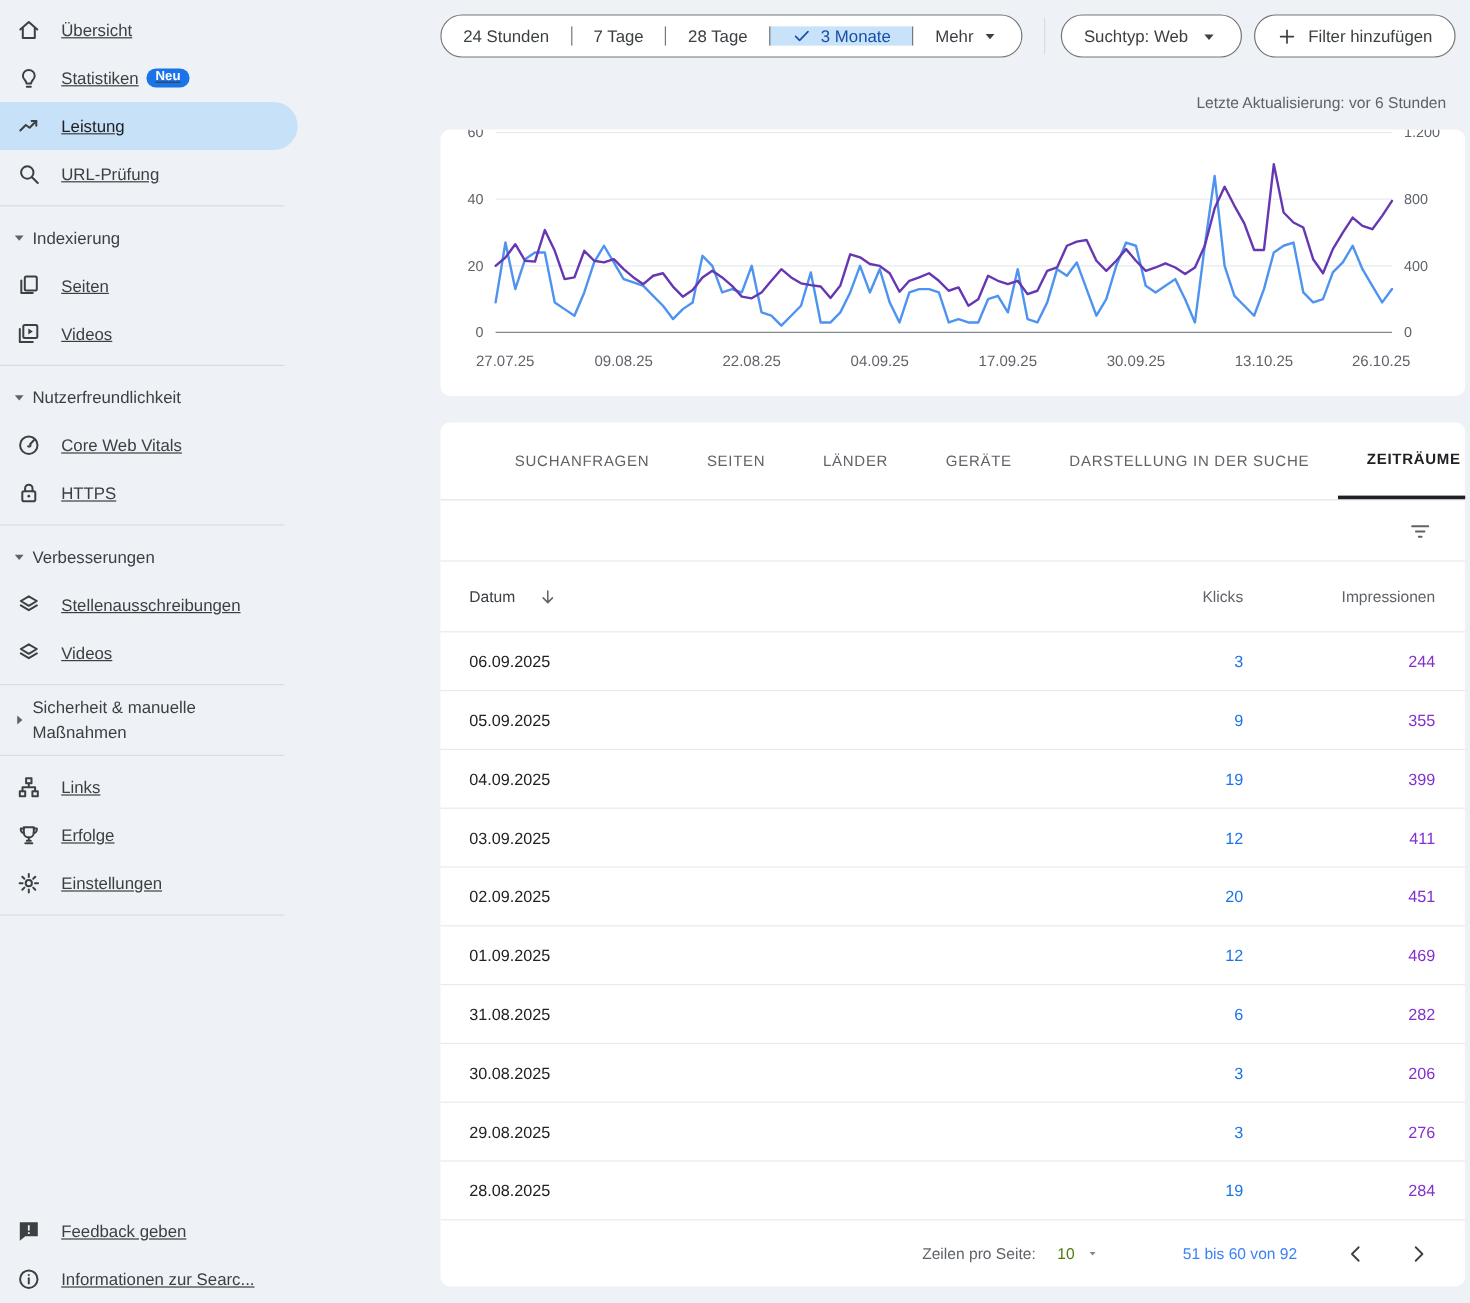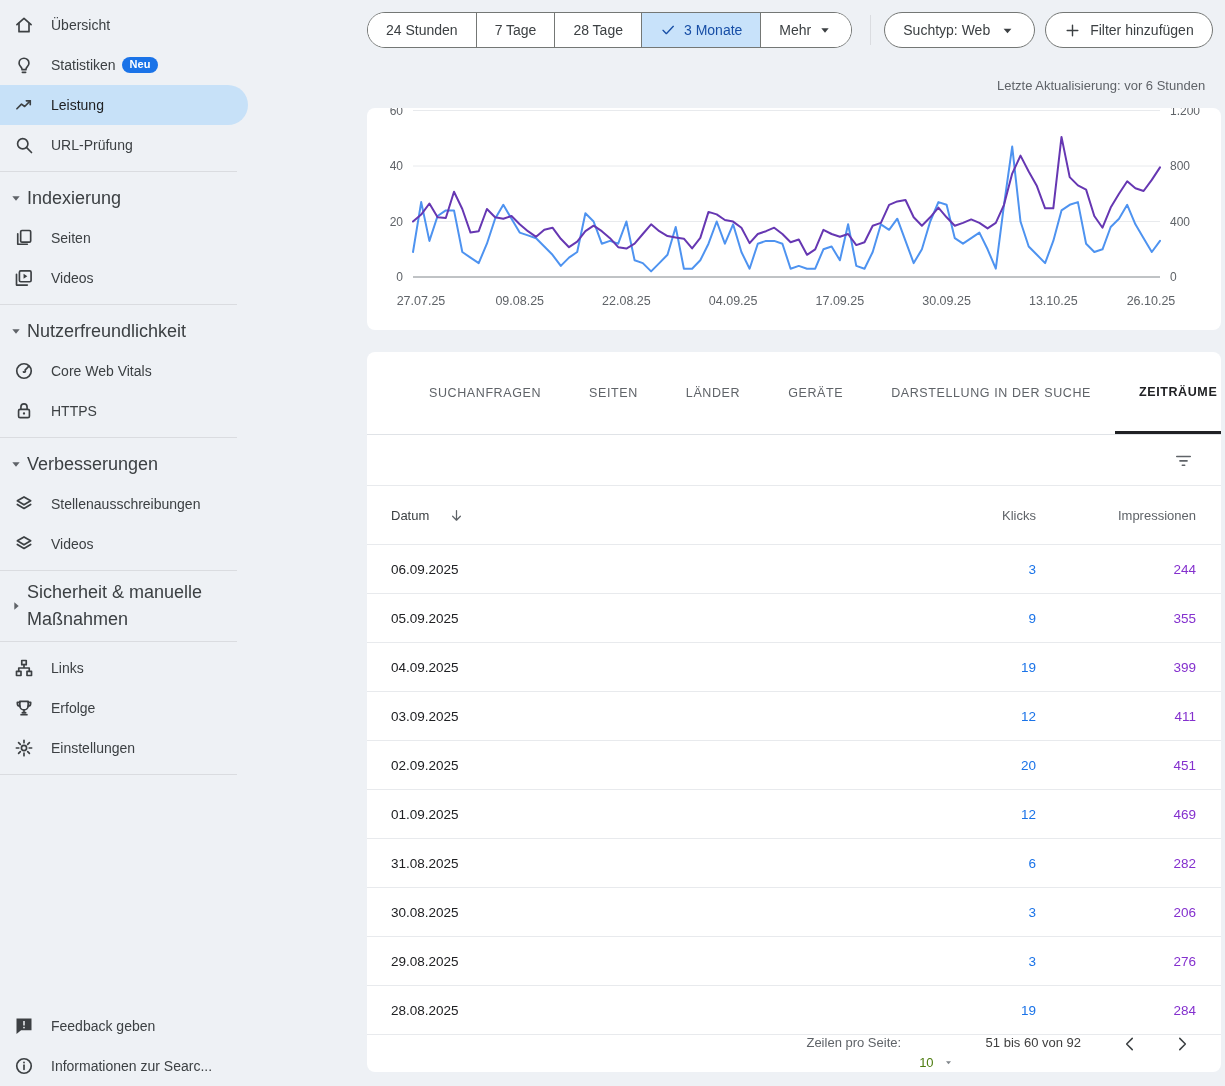--- a/index.html
+++ b/index.html
@@ -7,41 +7,41 @@
   body {
     width:1225px; height:1086px; overflow:hidden; position:relative;
     background:#eef1f5;
     font-family:"Liberation Sans","DejaVu Sans",sans-serif;
     color:#3c4043;
   }
   
   .sidebar { position:absolute; left:0; top:0; width:340px; height:1086px;
     display:flex; flex-direction:column; padding-top:5px; }
   .sb-item { height:40px; display:flex; align-items:center; flex:0 0 auto;
-    padding-left:14px; cursor:pointer; border-radius:0 20px 20px 0; width:248px; }
+    padding-left:14px; cursor:pointer; border-radius:0 20px 20px 0; width:248px;text-decoration:underline; }
   .sb-item.selected { background:var(--selected-nav-bg); }
   .sb-icon { width:20px; height:20px; margin-right:17px; flex:0 0 auto; color:#3c4043; }
   .sb-icon svg { width:20px; height:20px; display:block; }
   .sb-label { font-size:14px; color:#3c4043; white-space:nowrap; }
   .sb-item.selected .sb-label { color:#202124; font-weight:500;}
   .sb-badge { margin-left:6px; background:var(--badge-bg); color:#fff; font-size:11px;
     font-weight:bold; padding:2px 8px 3px; border-radius:10px; line-height:1; }
   .sb-section { min-height:40px; display:flex; align-items:center; flex:0 0 auto;
     padding-left:8px; cursor:pointer; }
   .sb-caret { width:16px; height:16px; margin-right:3px; color:#5f6368; flex:0 0 auto;}
   .sb-caret svg { width:16px; height:16px; display:block; }
-  .sb-seclabel { font-size:18px; color:#3c4043; }
+  .sb-seclabel { font-size:14px; color:#3c4043; }
   .sb-section.twoline { align-items:center; padding-top:2px; padding-bottom:2px;}
   .sb-section.twoline .sb-seclabel { width:178px; line-height:1.5; }
   .sb-divider { height:1px; background:#dadce0; width:237px; margin:6px 0; flex:0 0 auto; }
   .sb-spacer { flex:1 1 auto; }
   
   .topbar { position:absolute; left:367px; top:12px; height:36px; display:flex; align-items:center; }
   .range-group { display:inline-flex; height:36px; border:1px solid #747775; border-radius:18px;
-    overflow:hidden; background:#fff; }
+    overflow:hidden; background:#fff;align-items:center; }
   .range-seg { display:flex; align-items:center; gap:8px; padding:0 18px; font-size:14px;
     color:#3c4043; cursor:pointer; border-left:1px solid #747775; background:#fff; white-space:nowrap;}
   .range-seg:first-child { border-left:none; }
   .range-seg.selected { background:var(--selected-range-bg); color:#174ea6; font-weight:500; }
   .range-seg .chk { width:16px; height:16px; color:#174ea6; }
   .range-seg .chk svg, .range-seg .mcaret svg { width:16px; height:16px; display:block;}
   .range-seg .mcaret { width:16px; height:16px; color:#3c4043; margin-left:-2px;}
   .vdivider { width:1px; height:30px; background:#dadce0; margin:0 13px 0 18px; }
   .pill-btn { display:flex; align-items:center; gap:9px; height:36px; padding:0 18px;
     border:1px solid #747775; border-radius:18px; background:#fff; font-size:14px;
@@ -53,21 +53,21 @@
   
   .card { position:absolute; left:367px; width:854px; background:#fff; border-radius:8px;
     overflow:hidden; }
   .chart-card { top:108px; height:222px; }
   .table-card { top:352px; height:720px; }
   
   #perf-chart { display:block; }
   #perf-chart text.tick { font-size:12px; fill:#5f6368; font-family:inherit; }
   #perf-chart text.xlab { font-size:12.5px; fill:#5f6368; font-family:inherit; }
   
-  .tabs { height:83px; display:flex; align-items:stretch; padding-left:38px;
+  .tabs { height:65px; display:flex; align-items:stretch; padding-left:38px;
     border-bottom:1px solid #e0e3e7; }
   .tab { display:flex; align-items:center; padding:0 24px; font-size:12.5px; letter-spacing:.6px;
     color:#5f6368; font-weight:500; cursor:pointer; white-space:nowrap; }
   .tab.active { color:var(--active-tab); font-weight:700; border-bottom:3px solid var(--active-tab); }
   .filter-row { height:51px; display:flex; align-items:center; justify-content:flex-end;
     padding-right:28px; border-bottom:1px solid #e8eaed; }
   .filter-row .ficon { width:19px; height:19px; color:#5f6368; cursor:pointer; }
   .filter-row .ficon svg{ width:19px; height:19px; display:block; }
   
   .thead, .trow { display:grid; grid-template-columns:1fr 120px 160px;
@@ -75,27 +75,27 @@
   .thead { height:59px; border-bottom:1px solid #e8eaed; font-size:13px; }
   .thead .col-date { color:#3c4043; display:flex; align-items:center; gap:20px; cursor:pointer; }
   .thead .col-num { color:#5f6368; text-align:right; cursor:pointer; }
   .sort-icon { width:15px; height:15px; color:#5f6368; }
   .sort-icon svg { width:15px; height:15px; display:block; }
   .trow { height:49px; border-bottom:1px solid #e8eaed; font-size:13.5px; cursor:pointer; }
   .trow .c-date { color:#202124; }
   .trow .c-clicks { color:var(--clicks-value); text-align:right; }
   .trow .c-impr { color:var(--impressions-value); text-align:right; }
   
-  .pager { height:55px; display:flex; justify-content:flex-end;
+  .pager { height:55px; display:flex; align-items:center; justify-content:flex-end;
     padding-right:30px; font-size:13px; color:#5f6368; }
   .pager .rpp-label { margin-right:18px; }
   .pager .rpp-value { color:#4d7c0f; display:flex; align-items:center; gap:9px; cursor:pointer; }
   .pager .rpp-value .pcaret { width:11px; height:11px; color:#80868b; }
   .pager .rpp-value .pcaret svg { width:11px; height:11px; display:block; }
-  .pager .range-label { margin:0 40px 0 32px; color:#404040; }
+  .pager .range-label { margin:0 40px 0 70px; color:#3b82f6; }
   .pager .chev { width:18px; height:18px; color:#3c4043; cursor:pointer; }
   .pager .chev svg { width:18px; height:18px; display:block; }
   .pager .chev.left { margin-right:34px; }
 </style>
 </head>
 <body>
 
 <nav class="sidebar" id="sidebar">
     <div class="sb-item">
       <span class="sb-icon">

